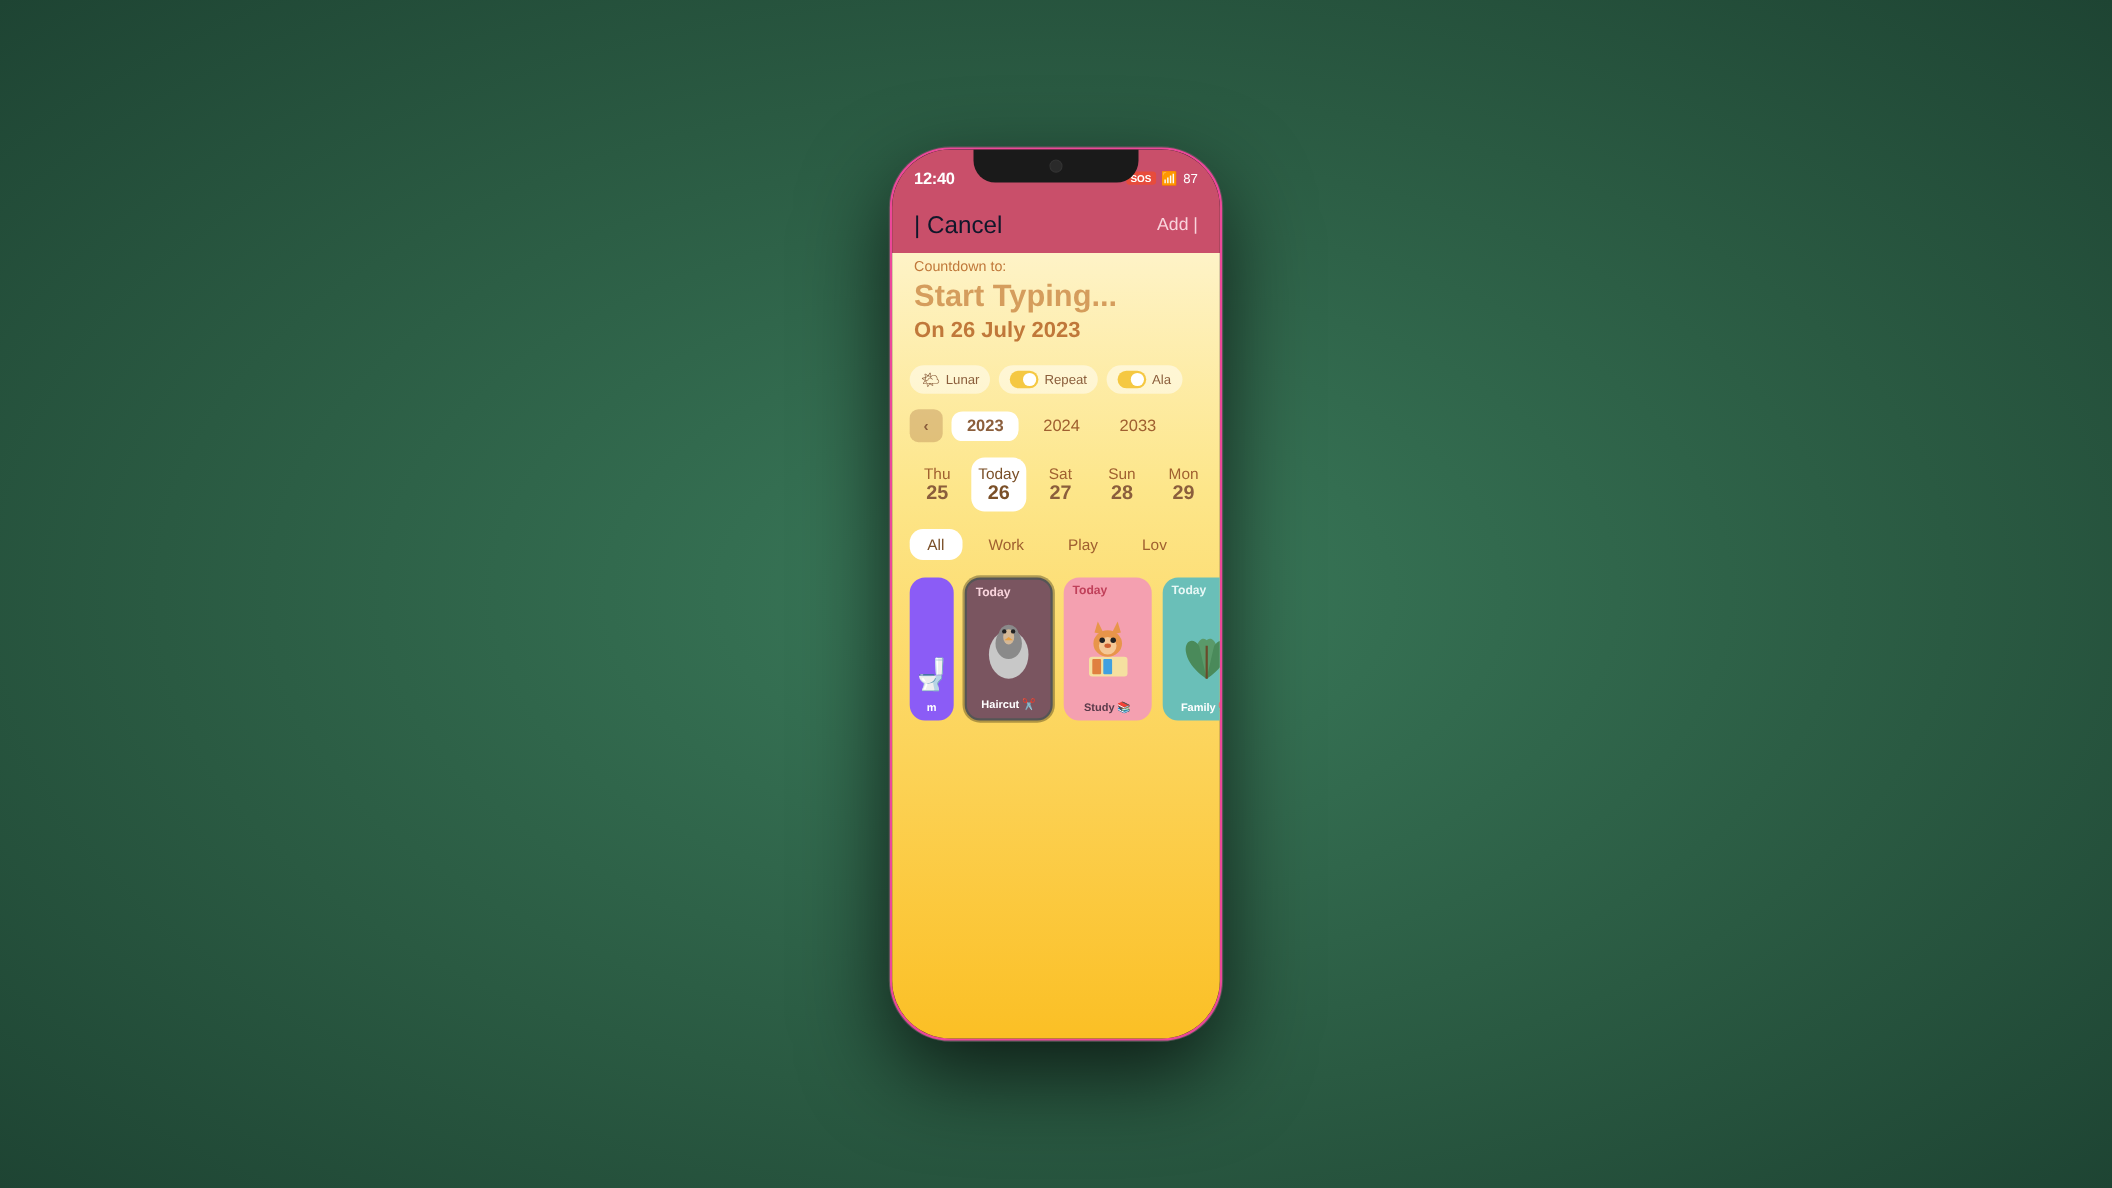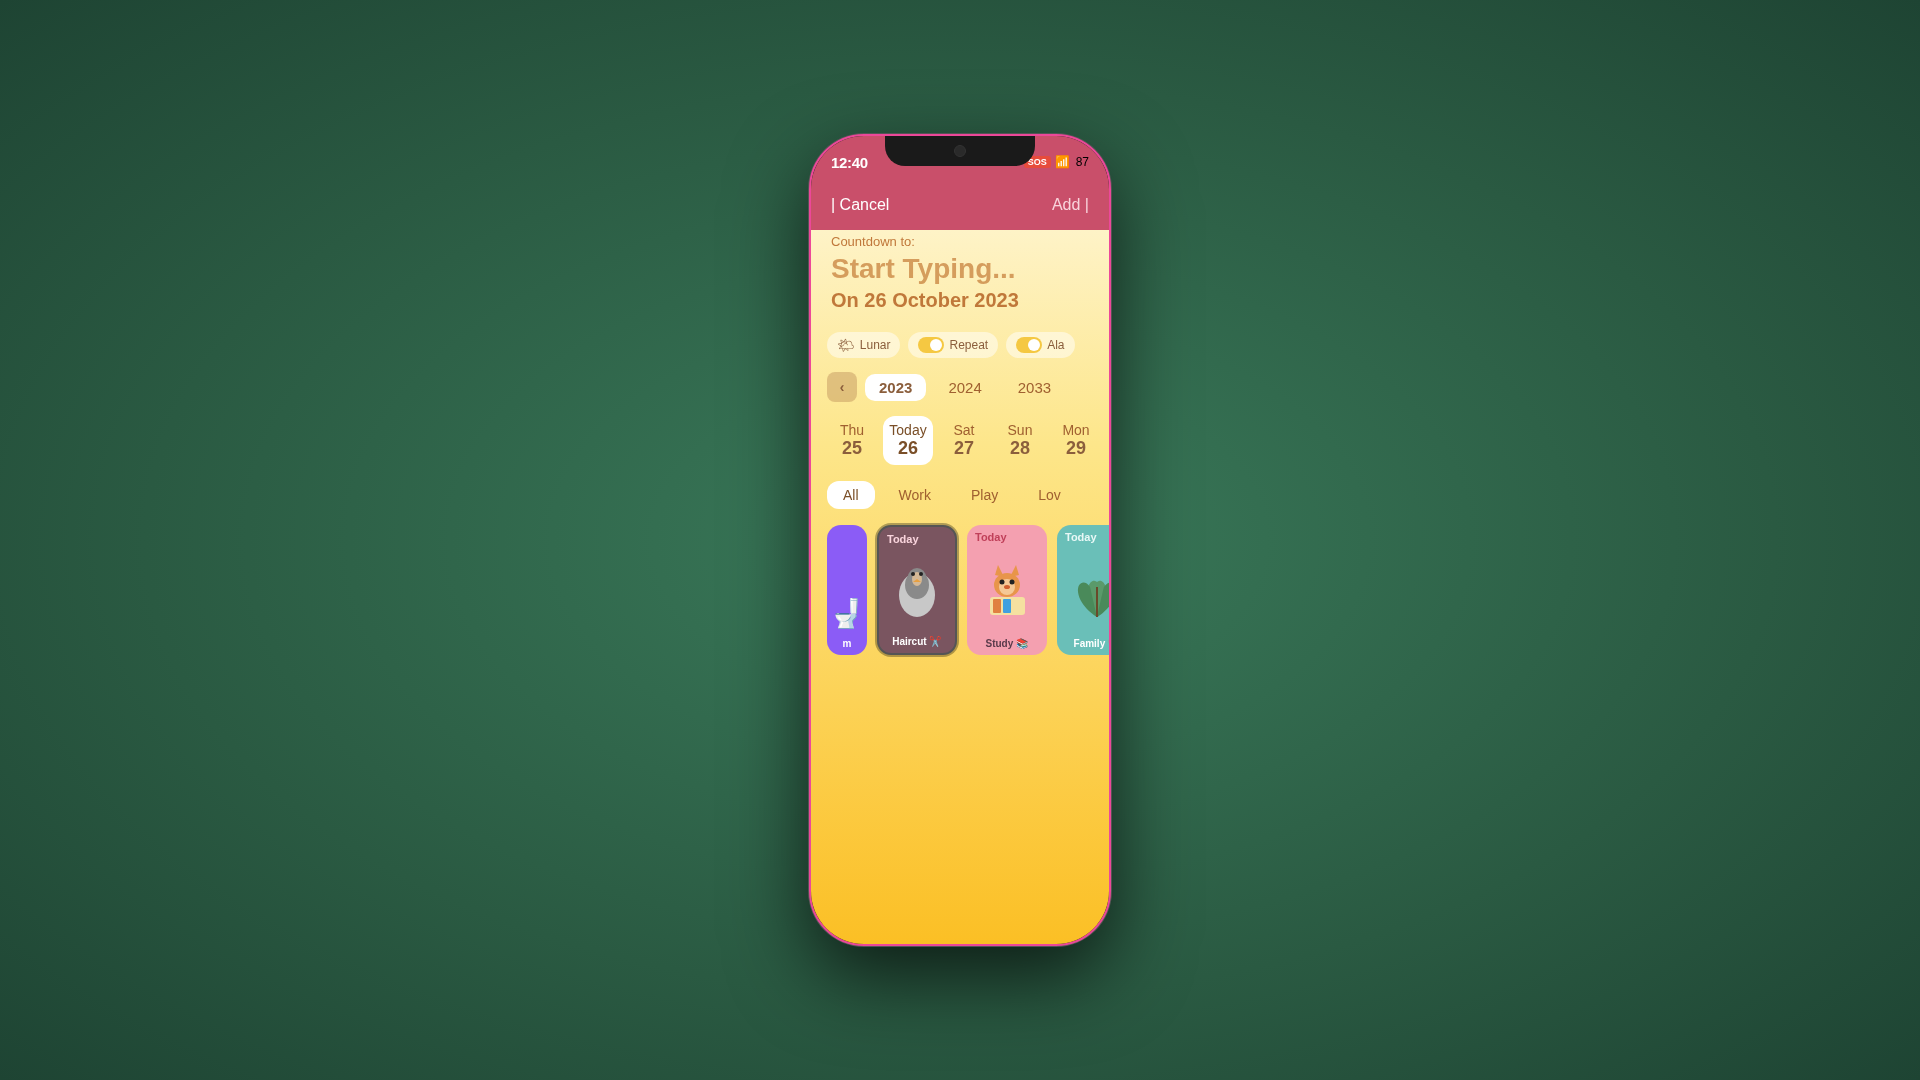--- a/index.html
+++ b/index.html
@@ -107,39 +107,39 @@
       padding: 1px 4px;
       border-radius: 3px;
     }
 
     .wifi-icon, .battery-icon {
       color: white;
       font-size: 12px;
     }
 
     .battery-text {
-      color: #000000;
+      color: #ffffff;
       font-size: 12px;
       font-weight: 500;
     }
 
     
     .header-bar {
       width: 100%;
       height: 50px;
       background: #c94f6a;
       display: flex;
       align-items: center;
       justify-content: space-between;
       padding: 0 20px;
     }
 
     .header-cancel {
-      color: #ffffff;
-      font-size: 16px;
+      color: #0f172a;
+      font-size: 22px;
       font-weight: 400;
     }
 
     .header-add {
       color: #f9d4dc;
       font-size: 16px;
       font-weight: 400;
     }
 
     
@@ -421,21 +421,21 @@
   <div class="header-bar">
     <span class="header-cancel">| Cancel</span>
     <span class="header-add">Add |</span>
   </div>
 
   <div class="main-content">
 
     <div class="countdown-section">
       <div class="countdown-label">Countdown to:</div>
       <div class="countdown-title">Start Typing...</div>
-      <div class="countdown-date">On 26 October 2023</div>
+      <div class="countdown-date">On 26 July 2023</div>
     </div>
 
     <div class="toggles-row">
       <div class="toggle-pill">
         <span class="toggle-emoji">🌤</span>
         <span>Lunar</span>
       </div>
       <div class="toggle-pill">
         <div class="toggle-switch on"></div>
         <span>Repeat</span>

